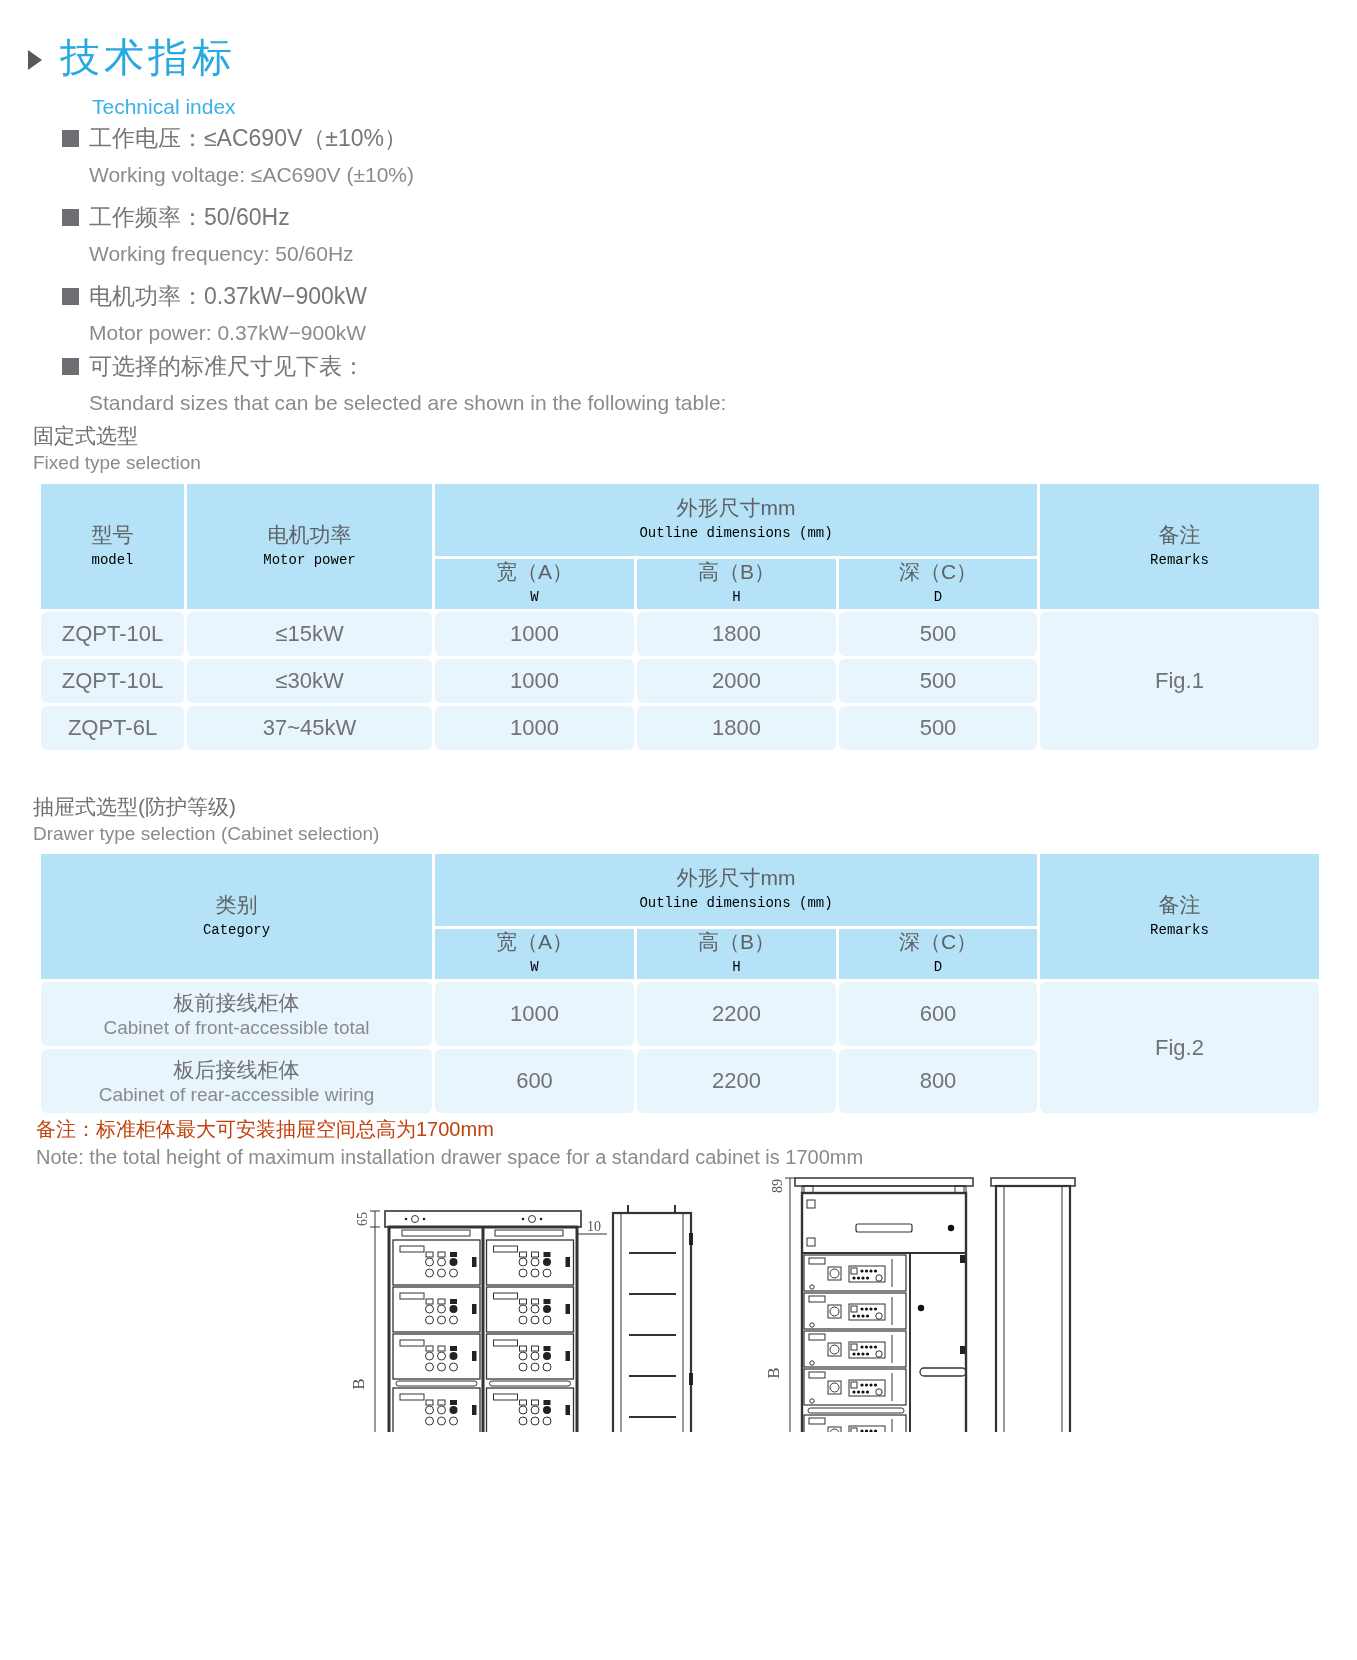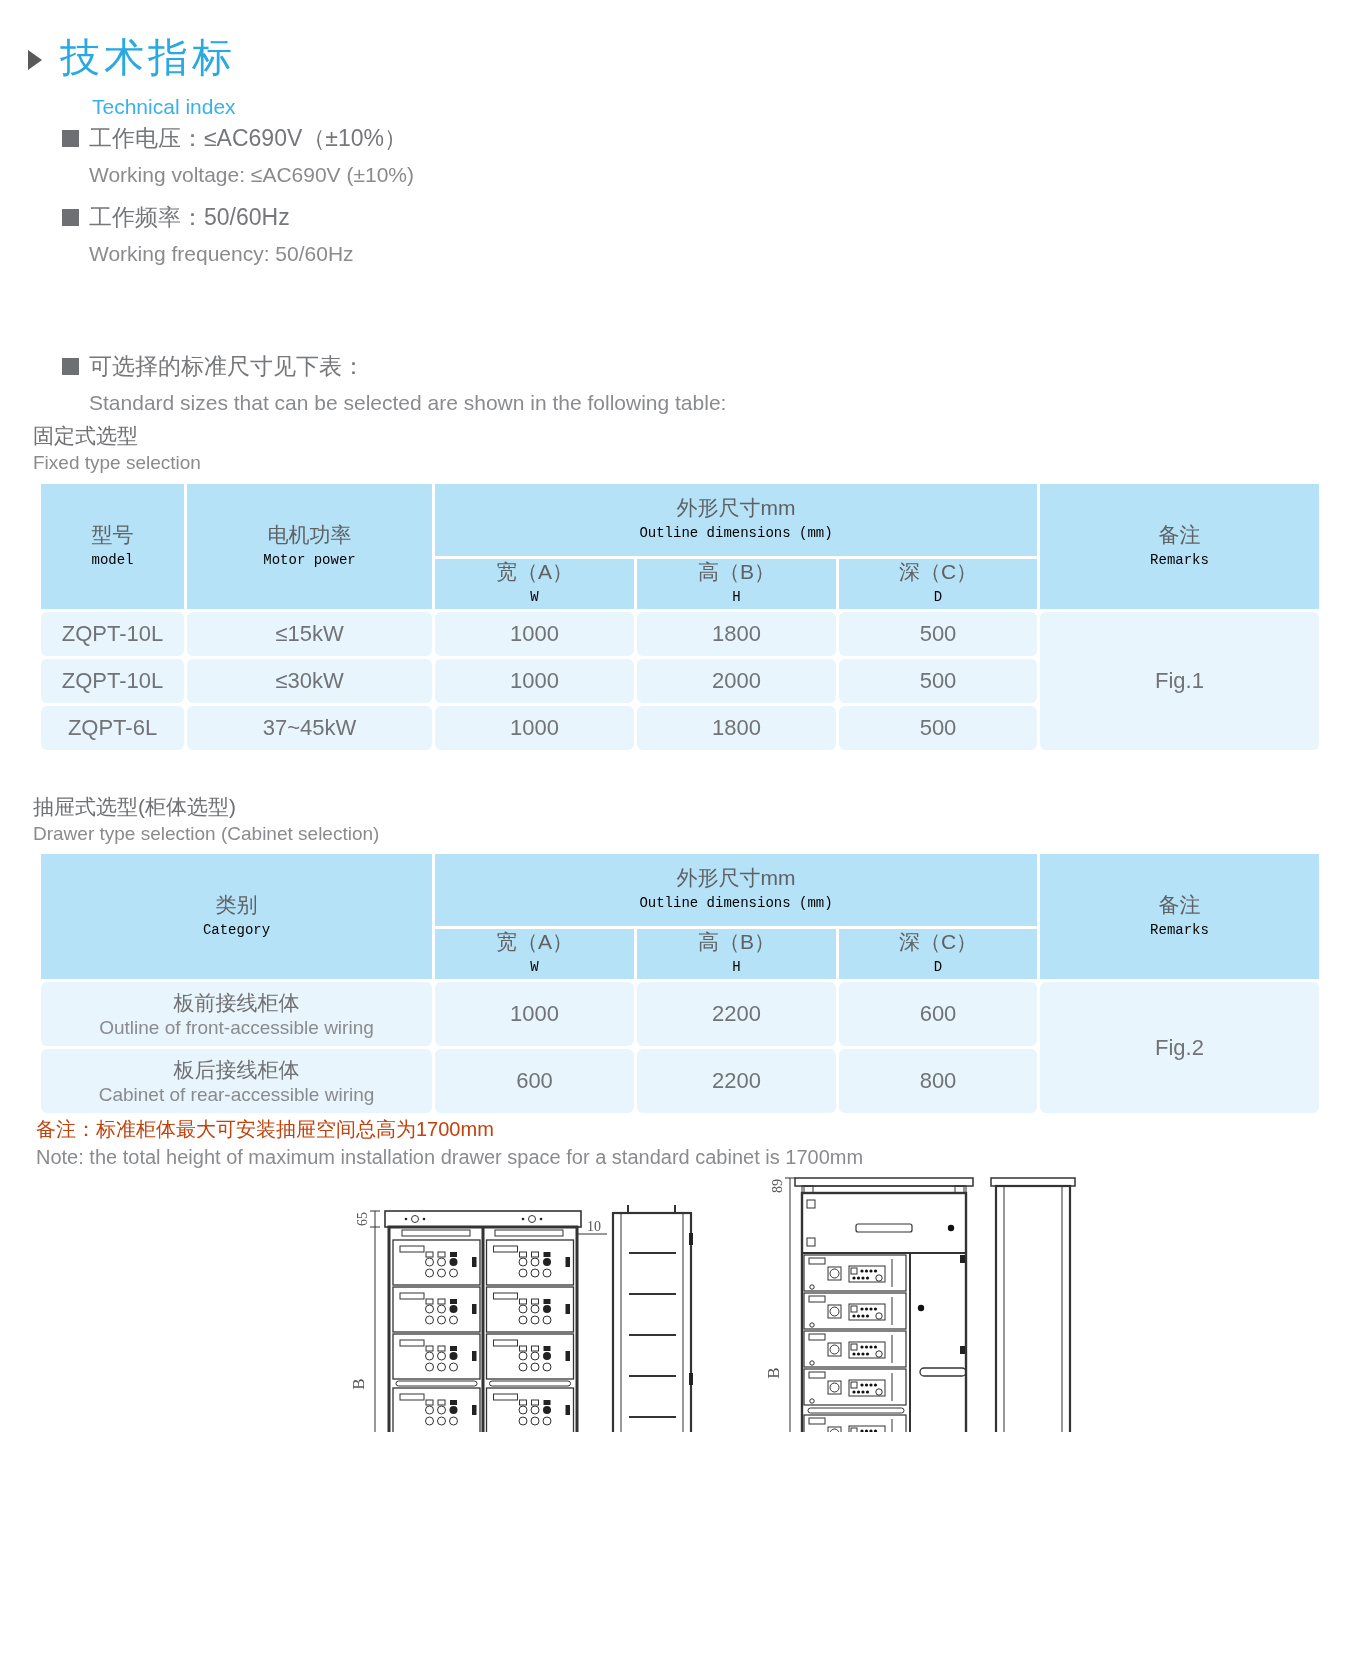--- a/index.html
+++ b/index.html
@@ -71,20 +71,27 @@
         </div>
       <div class="spec-en">Working voltage: ≤AC690V (±10%)</div>
     </div>
     <div class="spec-pair">
       <div class="spec-cn">
           <span class="sq"></span>
           <span>工作频率：50/60Hz</span>
         </div>
       <div class="spec-en">Working frequency: 50/60Hz</div>
     </div>
+    <div class="spec-pair">
+      <div class="spec-cn">
+          <span class="sq"></span>
+          <span>电机功率：0.37kW−900kW</span>
+        </div>
+      <div class="spec-en">Motor power: 0.37kW−900kW</div>
+    </div>
   </div>
 
 
   <div class="spec-col" style="left:62px;top:350px;">
     <div class="spec-pair">
       <div class="spec-cn">
           <span class="sq"></span>
           <span>可选择的标准尺寸见下表：</span>
         </div>
       <div class="spec-en">Standard sizes that can be selected are shown in the following table:</div>
@@ -159,21 +166,21 @@
         <td class="bd">37~45kW</td>
         <td class="bd">1000</td>
         <td class="bd">1800</td>
         <td class="bd">500</td>
       </tr>
     </tbody>
       </table>
   </div>
 
   <div class="section-label" style="left:33px;top:793px;">
-    <div class="section-cn">抽屉式选型(柜体选型)</div>
+    <div class="section-cn">抽屉式选型(防护等级)</div>
     <div class="section-en">Drawer type selection (Cabinet selection)</div>
   </div>
 
   <div class="tbl-wrap" style="top:851px;">
     <table class="spec-table">
       <colgroup>
           <col style="width:391px">
           <col style="width:199px">
           <col style="width:199px">
           <col style="width:198px">
@@ -204,21 +211,21 @@
               <div class="en">H</div>
             </td>
         <td class="hd">
               <div class="cn">深（C）</div>
               <div class="en">D</div>
             </td>
       </tr>
       <tr class="drow2">
         <td class="bd cat">
           <div class="cn">板前接线柜体</div>
-              <div class="en">Outline of front-accessible wiring</div>
+              <div class="en">Cabinet of front-accessible total</div>
         </td>
         <td class="bd">1000</td>
         <td class="bd">2200</td>
         <td class="bd">600</td>
         <td class="bd" rowspan="2">Fig.2</td>
       </tr>
       <tr class="drow2">
         <td class="bd cat">
           <div class="cn">板后接线柜体</div>
               <div class="en">Cabinet of rear-accessible wiring</div>

